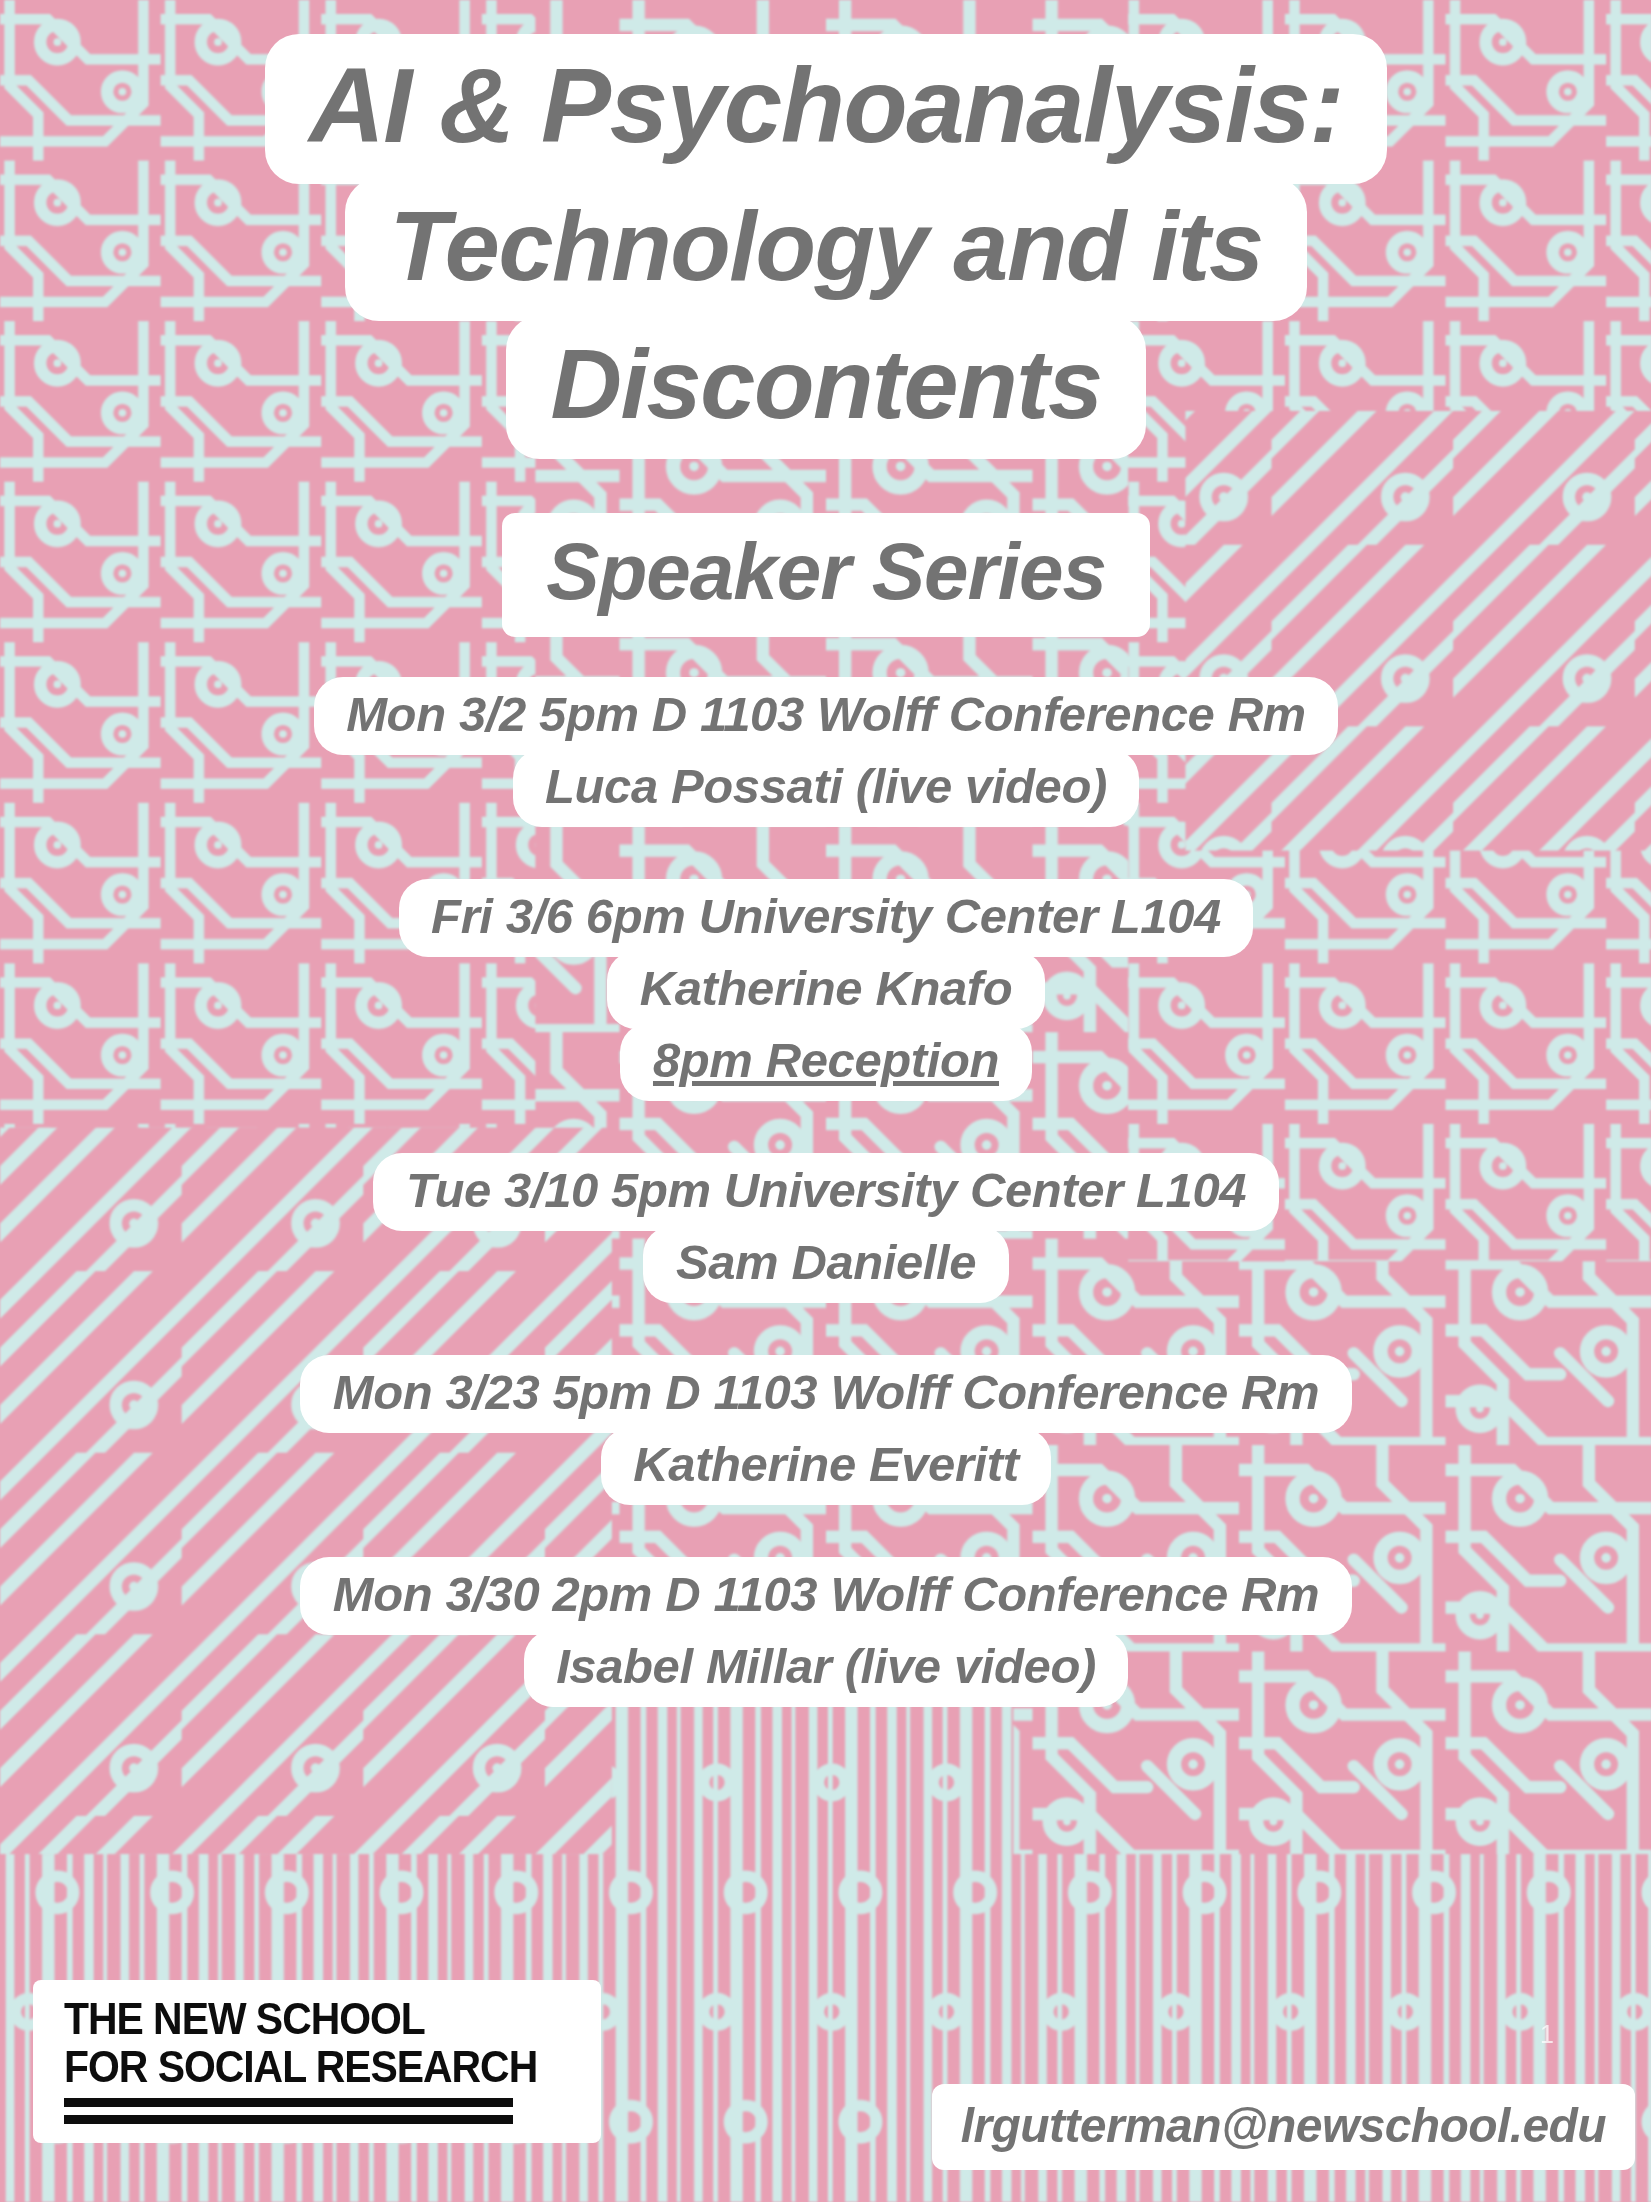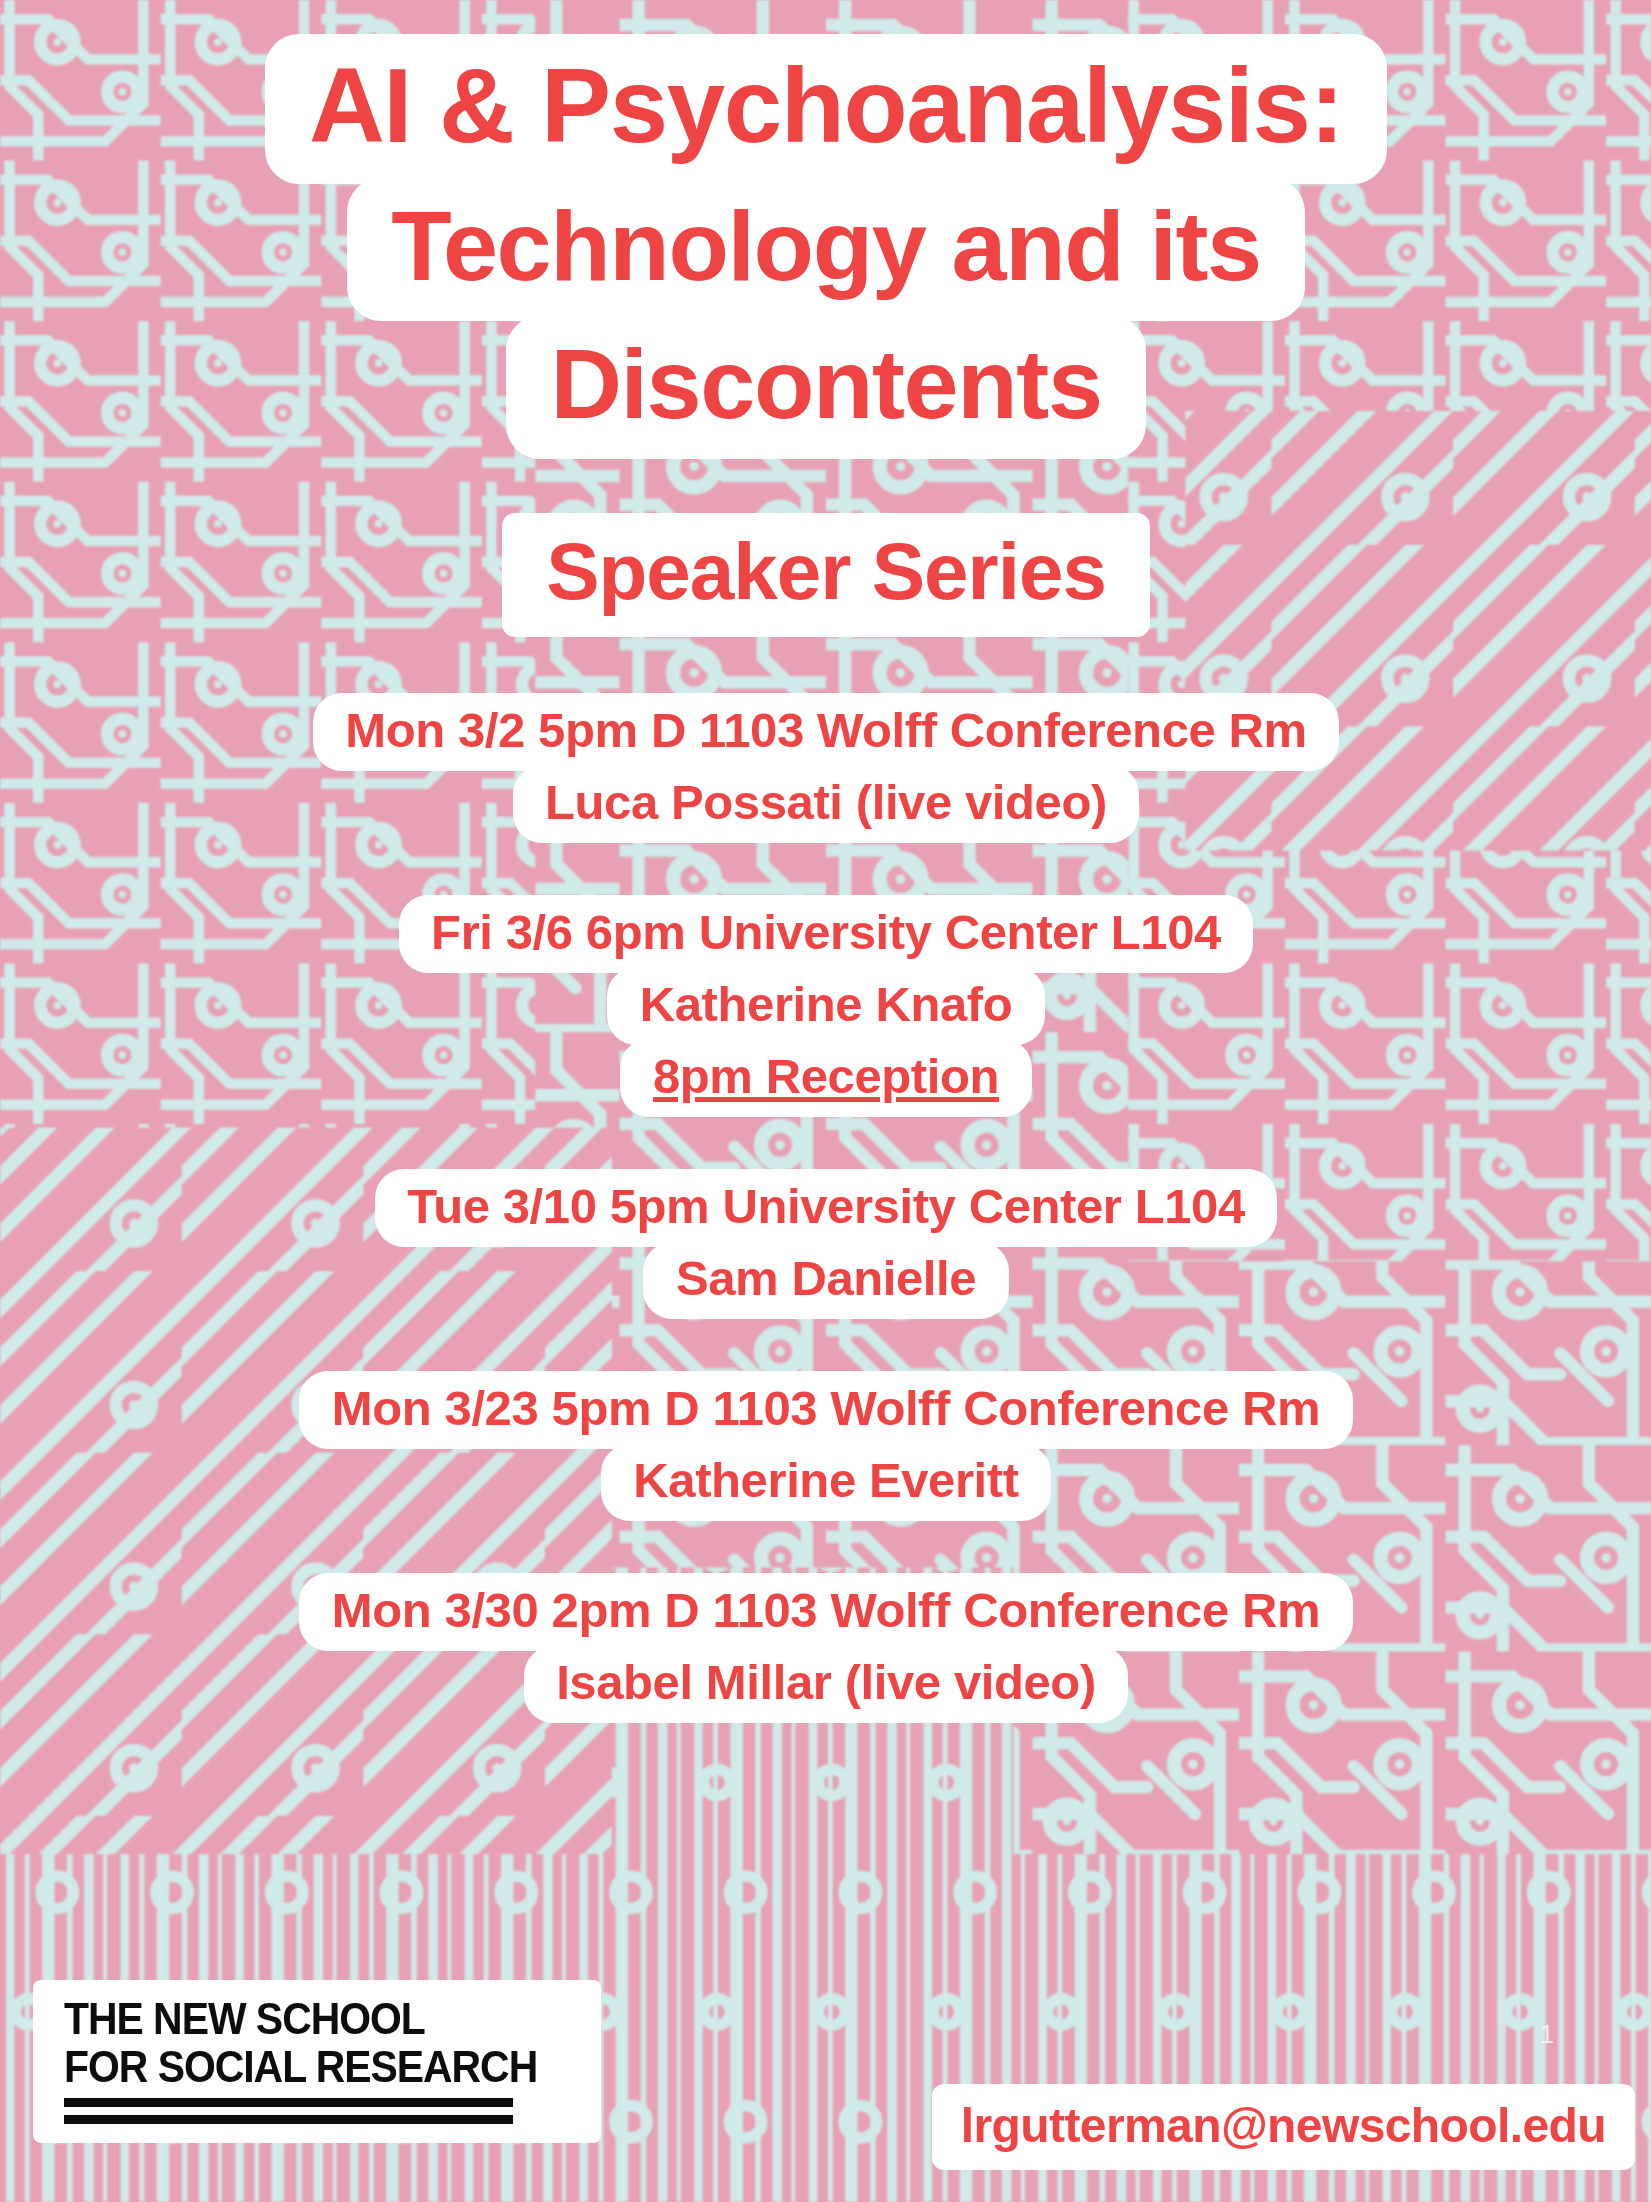--- a/index.html
+++ b/index.html
@@ -30,24 +30,25 @@
   .bg-blur {
     position: absolute;
     inset: 0;
     filter: blur(1.1px);
   }
 
   
   .plate {
     display: inline-block;
     background: #ffffff;
-    color: #ef4444;
+    color: #737373;
     border-radius: 32.5px;
     white-space: nowrap;
     position: relative;
+    font-style: italic;
   }
 
   .content {
     position: absolute;
     inset: 0;
     display: flex;
     flex-direction: column;
     align-items: center;
   }
 
@@ -81,21 +82,21 @@
     border-radius: 13px;
     margin-top: 54px;
   }
 
   
   .events {
     width: 100%;
     display: flex;
     flex-direction: column;
     align-items: center;
-    margin-top: 56px;
+    margin-top: 40px;
   }
   .event {
     display: flex;
     flex-direction: column;
     align-items: center;
     margin-bottom: 52px;
   }
   .event-line {
     font-size: 48px;
     font-weight: 700;

